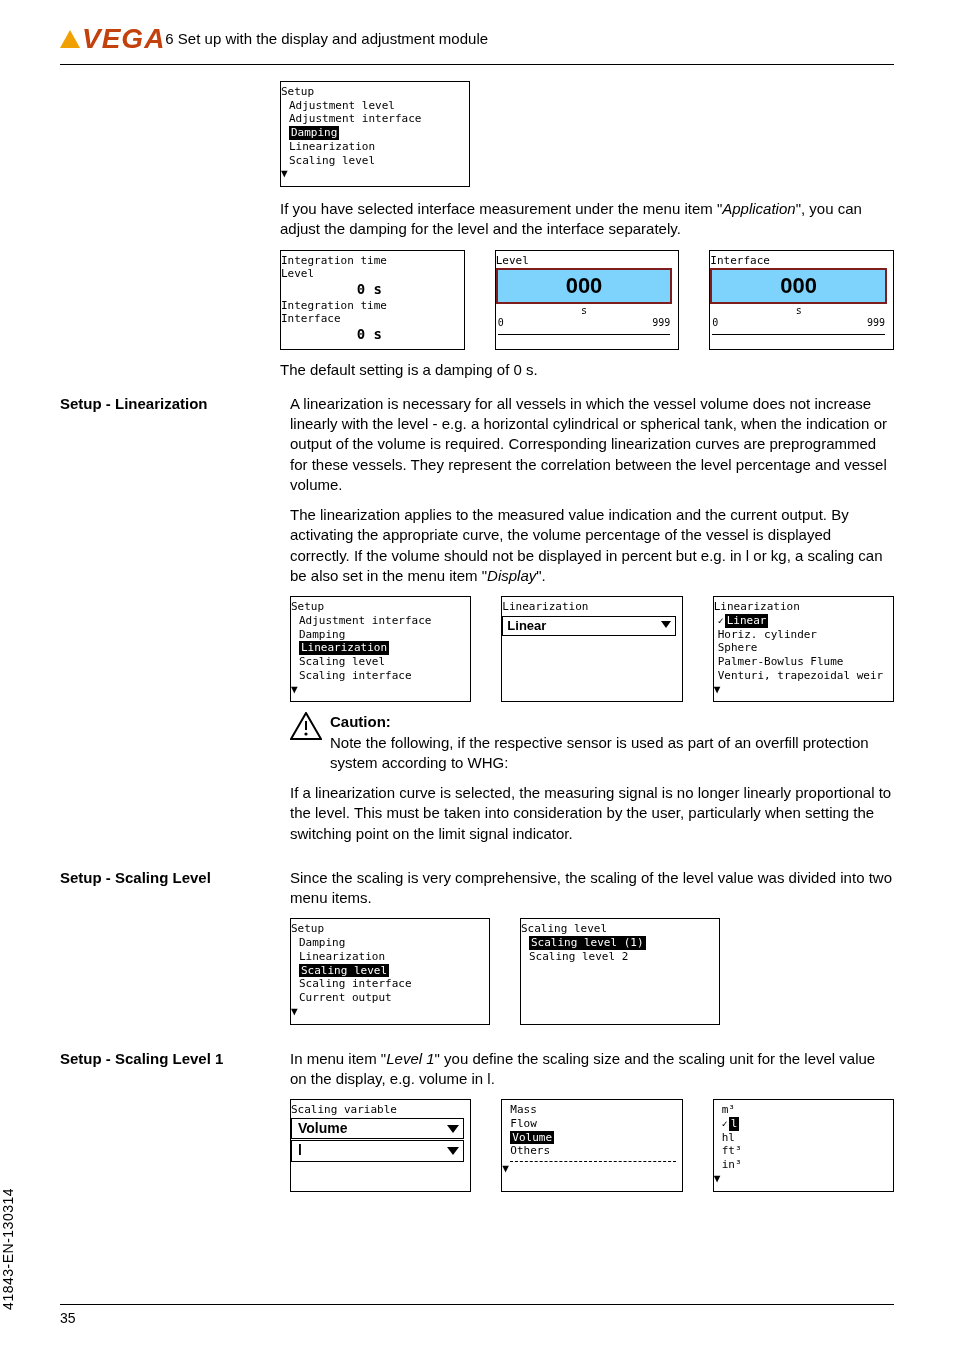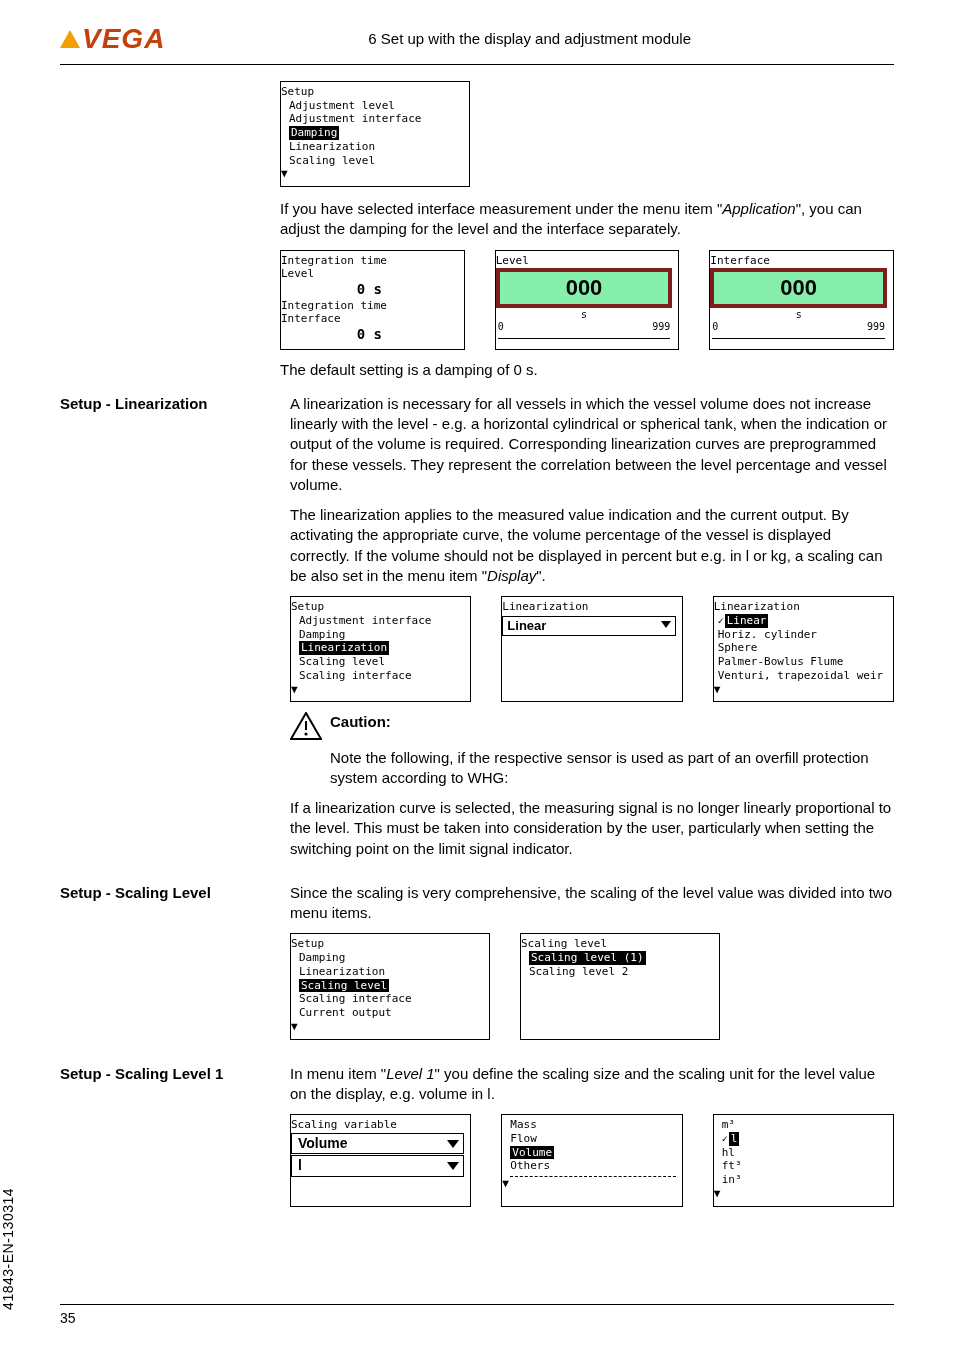--- a/index.html
+++ b/index.html
@@ -14,33 +14,33 @@
   }
   .page { padding: 20px 60px 0 60px; position:relative; min-height:1320px; }
   .sidecode {
     position:absolute; left:18px; bottom:30px;
     transform: rotate(-90deg); transform-origin: left bottom;
     font-size:14px; color:#000; letter-spacing:0.5px;
   }
   .header-row { display:flex; align-items:center; margin-bottom:6px; }
   .logo { color:#c2410c; font-weight:bold; font-style:italic; font-size:28px; letter-spacing:1px; display:flex; align-items:center; }
   .logo-tri { width:0; height:0; border-left:10px solid transparent; border-right:10px solid transparent; border-bottom:18px solid #f0a000; margin-right:2px; display:inline-block;}
-  .header-title { flex:1; text-align:center; font-size:15px; }
+  .header-title { flex:1; text-align:left; font-size:15px; }
   .hr { border:none; border-top:1.5px solid #000; margin:2px 0 16px 0;}
   .lcd {
     border:1.5px solid #000; background:#fff; padding:3px 6px 5px 0;
     font-family: "Lucida Console", Monaco, monospace;
     font-size:11px; line-height:1.25; color:#000;
   }
   .lcd .hl { background:#000; color:#fff; padding:0 2px; display:inline-block; }
   .lcd .arrow { font-size:11px; }
   .lcd-big {
     font-family: Arial, sans-serif; font-weight:bold; font-size:22px;
-    text-align:center; border:4px solid #7f1d1d; padding:2px 6px; margin:1px 0;
-    background:#86efac;
+    text-align:center; border:2px solid #7f1d1d; padding:2px 6px; margin:1px 0;
+    background:#7dd3fc;
   }
   .lcd-row { display:flex; gap:30px; margin:6px 0 10px 0;}
   .lcd-row .lcd { flex:1; min-width:0; }
   .axis { display:flex; font-size:10px; padding:0 2px; }
   .axis span:first-child{flex:0;}
   .axis .mid{flex:1;text-align:center;}
   .axis span:last-child{flex:0;}
   .ticks { border-bottom:1px solid #000; height:4px; margin:0 2px; position:relative;}
   .section-label { font-weight:bold; font-size:15px; width:220px; padding-right:10px;}
   .two-col { display:flex; margin-top:14px;justify-content:center;}
@@ -174,21 +174,21 @@
 
       <div class="caution-row">
         <div class="caution-icon">
           <svg viewBox="0 0 32 28">
               <polygon points="16,1 31,27 1,27" fill="none" stroke="#000" stroke-width="2"></polygon>
               <line x1="16" y1="9" x2="16" y2="18" stroke="#000" stroke-width="2"></line>
               <circle cx="16" cy="22" r="1.6" fill="#000"></circle>
             </svg>
         </div>
         <div>
-          <p style="margin-bottom:15px;"><b>Caution:</b></p>
+          <p style="margin-bottom:0;"><b>Caution:</b></p>
           <p style="margin-bottom:10px;">Note the following, if the respective sensor is used as part of an overfill protection system according to WHG:</p>
         </div>
       </div>
       <p>If a linearization curve is selected, the measuring signal is no longer linearly proportional to the level. This must be taken into consideration by the user, particularly when setting the switching point on the limit signal indicator.</p>
     </div>
   </div>
 
   <div class="two-col">
     <div class="section-label">Setup - Scaling Level</div>
     <div class="col-right">

